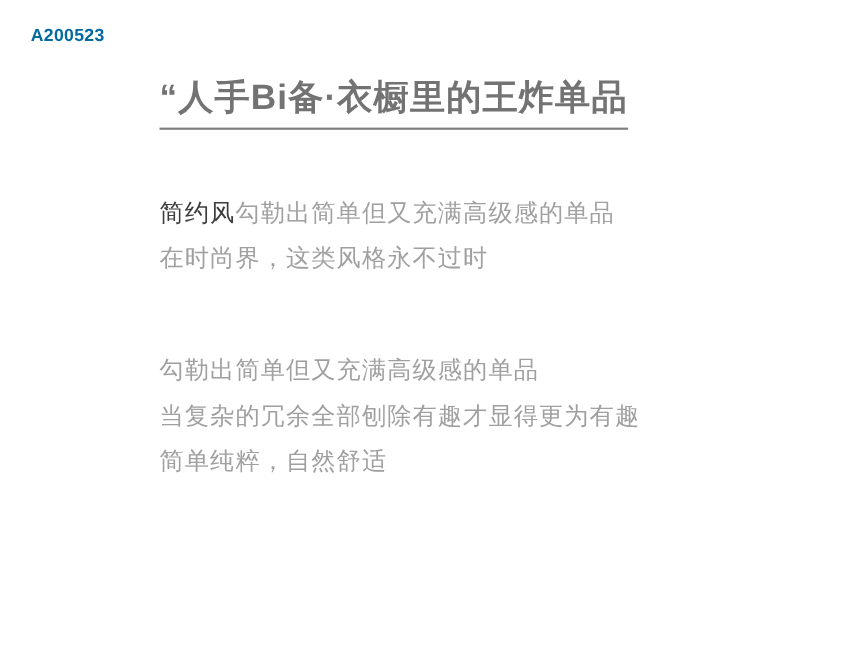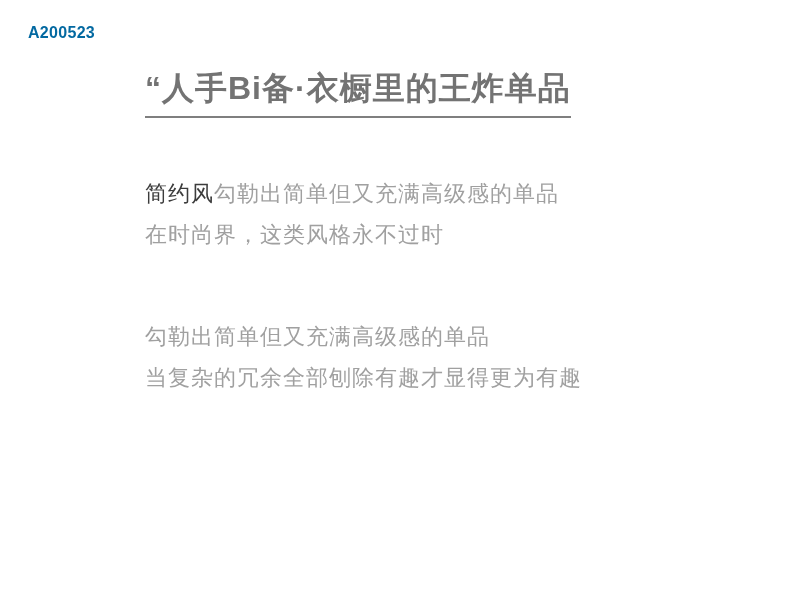--- a/index.html
+++ b/index.html
@@ -73,16 +73,17 @@
       <span class="text-line">
         <span class="lead">简约风</span><span class="text-line-inline">勾勒出简单但又充满高级感的单品</span>
       </span>
       <span class="text-line">在时尚界，这类风格永不过时</span>
     </p>
 
 
     <p class="para para-3">
       <span class="text-line">勾勒出简单但又充满高级感的单品</span>
       <span class="text-line">当复杂的冗余全部刨除有趣才显得更为有趣</span>
+      <span class="text-line">简单纯粹，自然舒适</span>
     </p>
 
   </div>
 </div>
 
 </body></html>

